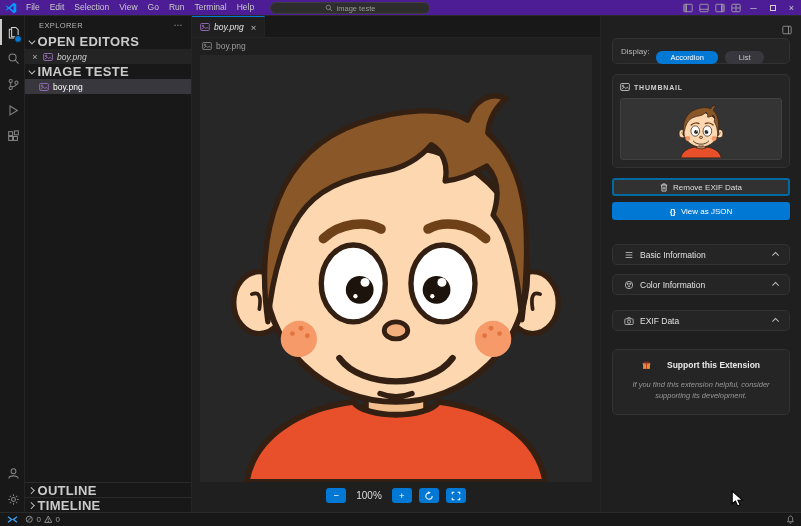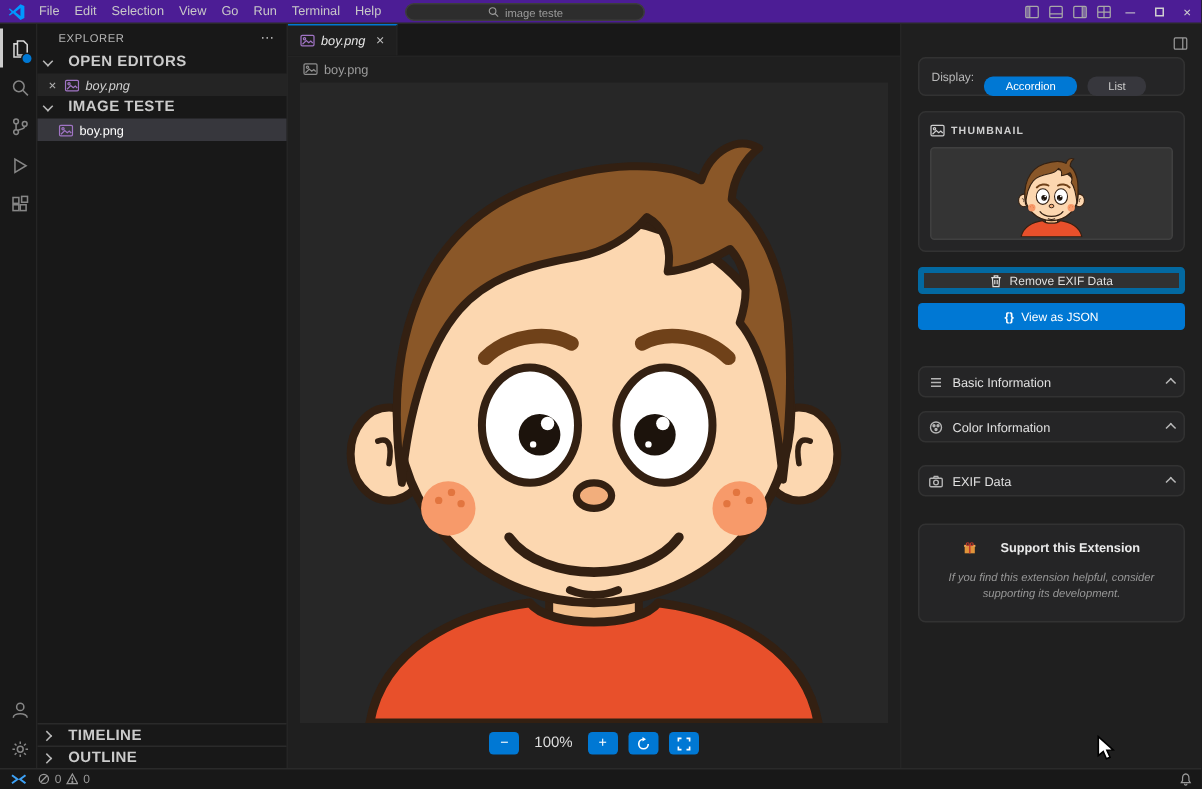--- a/index.html
+++ b/index.html
@@ -42,22 +42,22 @@
   .ab-badge { position:absolute; right:2px; bottom:2px; width:8px; height:8px; border-radius:50%;
     background:#0078d4; border:1px solid #181818; }
   .ab-spacer { flex:1; }
 
   
   .sidebar { width:167px; background:#181818; border-right:1px solid #252525;
     display:flex; flex-direction:column; flex:0 0 167px; font-size:9px; }
   .sb-header { height:18px; display:flex; align-items:center; padding:0 8px 0 14px;
     font-size:7.5px; letter-spacing:.4px; color:#b5b5b5; }
   .sb-more { margin-left:auto; font-size:9px; color:#b5b5b5; }
-  .sb-sec { height:15px; display:flex; align-items:center; gap:12px; padding:0 4px;
-    font-size:10px; font-weight:bold; letter-spacing:.3px; color:#cbcbcb; }
+  .sb-sec { height:15px; display:flex; align-items:center; gap:4px; padding:0 4px;
+    font-size:13px; font-weight:bold; letter-spacing:.3px; color:#cbcbcb; }
   .sb-item { height:15px; display:flex; align-items:center; gap:4px; padding:0 6px; color:#cfcfcf; }
   .sb-item .fname { font-size:8.5px; }
   .sb-item.openf { background:rgba(255,255,255,.055); }
   .sb-item.openf .fname { font-style:italic; }
   .sb-item.sel { background:#37373d; color:#ffffff; padding-left:14px; }
   .sb-close { font-size:9px; color:#b0b0b0; width:8px; text-align:center; }
   .chev { display:inline-block; width:4.5px; height:4.5px; border-color:#b9b9b9; flex:0 0 auto; }
   .chev.down { border-right:1.2px solid #b9b9b9; border-bottom:1.2px solid #b9b9b9; transform:rotate(45deg) translateY(-1px); }
   .chev.right { border-top:1.2px solid #b9b9b9; border-right:1.2px solid #b9b9b9; transform:rotate(45deg); }
   .chev.up { border-top:1.2px solid #b9b9b9; border-left:1.2px solid #b9b9b9; transform:rotate(45deg) translateY(1px); }
@@ -95,24 +95,24 @@
   .pill { font-size:7.5px; padding:3px 14px; border-radius:6px; line-height:1;margin-top:13px; }
   .pill.active { background:#0078d4; color:#ffffff; }
   .pill.inactive { background:#37373d; color:#cccccc; }
   .thumb-card { margin-top:10px; padding:7px; }
   .thumb-head { display:flex; align-items:center; gap:4px; font-size:7px; font-weight:bold;
     letter-spacing:.8px; color:#cfcfcf; }
   .thumb-box { margin-top:6px; height:62px; background:#343434; border:1px solid #404040;
     border-radius:3px; display:flex; align-items:center; justify-content:center; }
   .btn { height:18px; border-radius:3px; display:flex; align-items:center; justify-content:center;
     gap:5px; font-size:8px; border:none; width:100%; }
-  .btn-dark { margin-top:10px; background:#313131; border:4px solid #0369a1; color:#dedede;align-items:center; }
+  .btn-dark { margin-top:10px; background:#313131; border:2px solid #0369a1; color:#dedede;align-items:center; }
   .btn-blue { margin-top:6px; background:#0078d4; color:#ffffff; }
   .braces { font-size:8px; font-weight:bold; }
-  .accordion { height:21px; display:flex; align-items:center; gap:6px; padding:0 6px;
+  .accordion { height:21px; display:flex; align-items:center; gap:6px; padding:0 11px;
     font-size:8.5px; color:#e0e0e0; }
   .accordion .chev { margin-left:auto; }
   .acc-1 { margin-top:24px; } .acc-2 { margin-top:9px; } .acc-3 { margin-top:15px; }
   .acc-ico { width:10px; height:10px; color:#b5b5b5; flex:0 0 auto; }
   .support-card { margin-top:18px; padding:10px 8px 12px 8px; text-align:center; }
   .support-title { display:flex; align-items:center; justify-content:center; gap:16px;
     font-size:8.5px; font-weight:bold; color:#eaeaea; }
   .coffee-btn { margin:9px auto 0 auto; width:108px; height:19px; background:#8b8bf4; border:none;
     border-radius:4px; color:#ffffff; font-size:8px; font-style:italic;
     display:flex; align-items:center; justify-content:center; gap:5px; }
@@ -310,25 +310,25 @@
         <svg class="file-ico" viewBox="0 0 12 12" fill="none" stroke="#a074c4" stroke-width="1">
           <rect x="0.8" y="1.8" width="10.4" height="8.4" rx="1"></rect>
             <circle cx="3.6" cy="4.6" r="0.9"></circle>
             <path d="M2,9 L5,6 L7,7.8 L8.6,6.4 L10.2,8"></path>
         </svg>
         <span class="fname">boy.png</span>
       </div>
       <div style="flex:1"></div>
       <div class="sb-sec sb-bottom">
         <span class="chev right"></span>
-        <span>TIMELINE</span>
+        <span>OUTLINE</span>
       </div>
       <div class="sb-sec sb-bottom">
         <span class="chev right"></span>
-        <span>OUTLINE</span>
+        <span>TIMELINE</span>
       </div>
     </div>
 
     <div class="editor-col">
       <div class="tabstrip">
         <div class="tab">
           <svg class="file-ico" viewBox="0 0 12 12" fill="none" stroke="#a074c4" stroke-width="1">
             <rect x="0.8" y="1.8" width="10.4" height="8.4" rx="1"></rect>
               <circle cx="3.6" cy="4.6" r="0.9"></circle>
               <path d="M2,9 L5,6 L7,7.8 L8.6,6.4 L10.2,8"></path>

